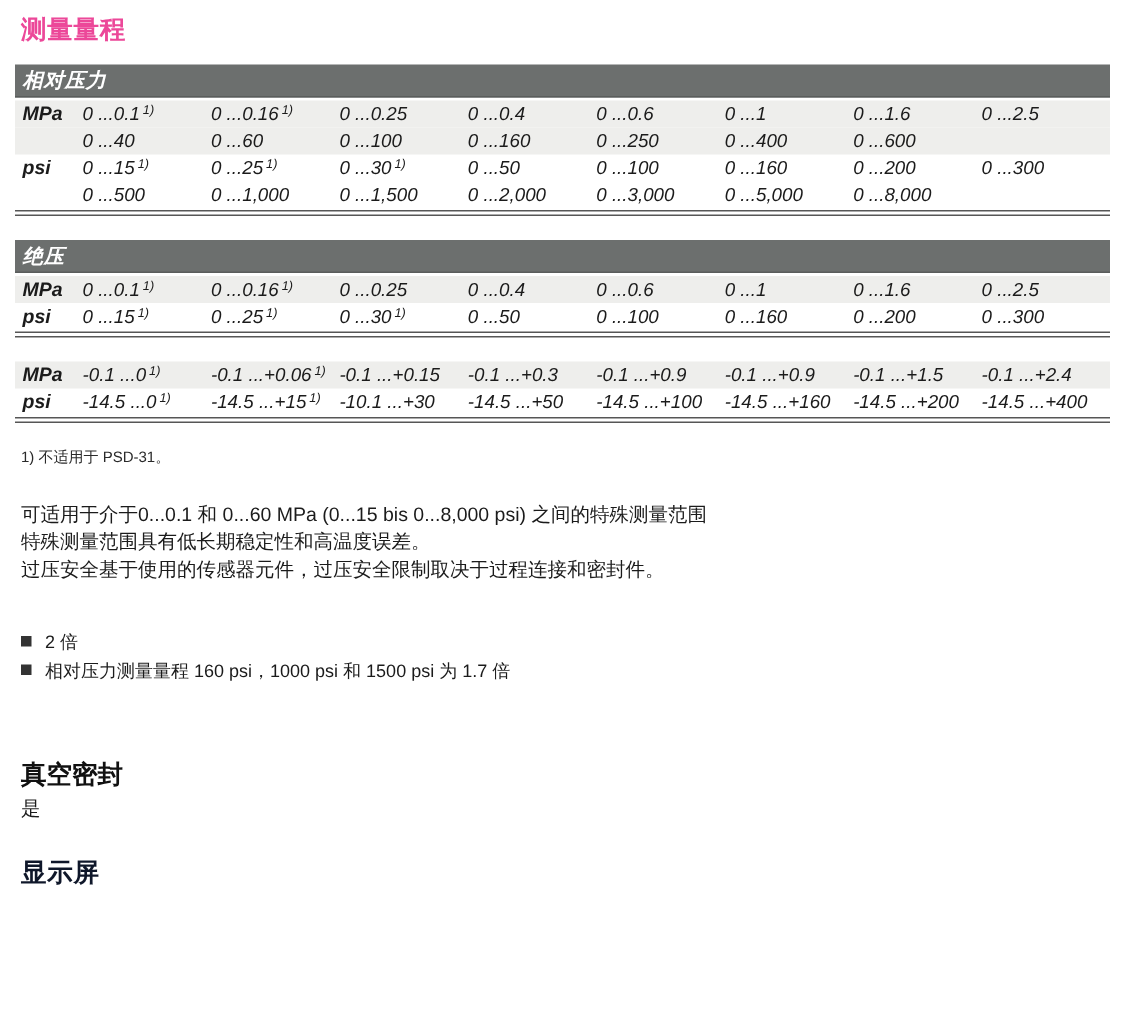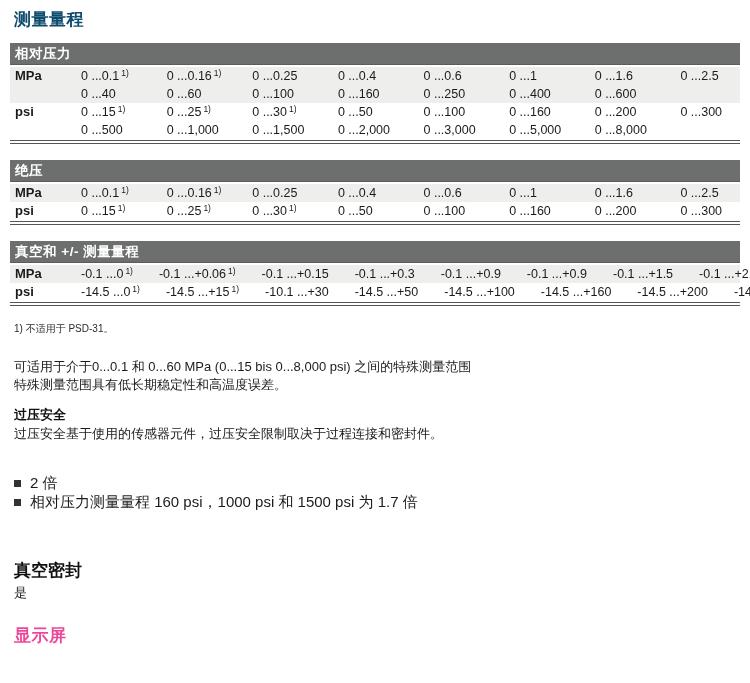--- a/index.html
+++ b/index.html
@@ -3,52 +3,52 @@
 <meta charset="utf-8">
 <style>
   html,body{margin:0;padding:0;background:#fff;}
   body{
     width:750px;height:683px;overflow:hidden;
     font-family:"Liberation Sans","DejaVu Sans",sans-serif;
     color:#1b1b1b;-webkit-font-smoothing:antialiased;
   }
   .page{position:relative;width:750px;height:683px;}
 
-  h1.page-title{margin:8px 14px 0;font-size:17px;font-weight:bold;color:#0c4a6e;letter-spacing:.5px;}
+  h1.page-title{margin:8px 14px 0;font-size:17px;font-weight:bold;color:#ec4899;letter-spacing:.5px;}
 
-  .tbl{margin:16px 10px;border-bottom:4px double #565656;padding-bottom:1px;}
+  .tbl{margin:16px 10px;border-bottom:4px double #565656;padding-bottom:1px;font-style:italic;}
   .tbl.first{margin-top:12px;}
   .tbl + .tbl{margin-top:13px;}
   .tbl-header{
     background:#6c6f6e;color:#fff;font-weight:bold;font-size:13.5px;
     height:21px;line-height:21px;padding-left:5px;margin-bottom:2px;letter-spacing:.5px;
     border-bottom:1px solid #5a5d5c;
   }
-  .trow{display:grid;grid-template-columns:45px repeat(8,1fr);height:18px;line-height:18px;font-size:12.5px;gap:26px;}
+  .trow{display:grid;grid-template-columns:45px repeat(8,1fr);height:18px;line-height:18px;font-size:12.5px;}
   .trow.gray{background:#eeeeec;}
   .trow .unit{font-weight:bold;padding-left:5px;font-size:13px;}
   .trow .cell{white-space:nowrap;overflow:visible;}
   .sup{font-size:8.5px;position:relative;top:-4px;margin-left:2px;}
 
   .footnote{margin:14px 14px 4px;font-size:10px;color:#2a2a2a;}
 
   .note{margin:22px 14px 0;font-size:13px;line-height:18px;}
   .note div{white-space:nowrap;}
 
   .sec-h3{margin:12px 14px 0;font-size:13px;font-weight:bold;color:#111;}
   .sec-body{margin:1px 14px 0;font-size:13px;line-height:18px;}
 
-  .bullets{margin:30px 14px 12px;padding:0;list-style:none;font-size:15px;}
+  .bullets{margin:30px 14px 12px;padding:0;list-style:none;font-size:12px;}
   .bullets li{line-height:19px;white-space:nowrap;}
   .sq{display:inline-block;width:7px;height:7px;background:#333;margin-right:9px;position:relative;top:-1px;}
 
   .vac-h{margin:48px 14px 0;font-size:17px;font-weight:bold;color:#111;}
   .vac-v{margin:2px 14px 0;font-size:13px;}
 
-  h2.disp-title{margin:22px 14px 0;font-size:17px;font-weight:bold;color:#ec4899;letter-spacing:.5px;}
+  h2.disp-title{margin:22px 14px 0;font-size:17px;font-weight:bold;color:#0f172a;letter-spacing:.5px;}
   .disp-lines{margin:14px 14px 0;font-size:13px;line-height:18px;}
   .disp-lines div{white-space:nowrap;}
 </style>
 </head>
 <body>
 
 <div class="page">
 
   <h1 class="page-title">测量量程</h1>
 
@@ -119,21 +119,20 @@
           <span class="cell"><span>0 ...25</span><span class="sup">1)</span></span>
           <span class="cell"><span>0 ...30</span><span class="sup">1)</span></span>
           <span class="cell"><span>0 ...50</span></span>
           <span class="cell"><span>0 ...100</span></span>
           <span class="cell"><span>0 ...160</span></span>
           <span class="cell"><span>0 ...200</span></span>
           <span class="cell"><span>0 ...300</span></span>
         </div>
       </div>
       <div class="tbl">
-        <div class="tbl-header">真空和 +/- 测量量程</div>
         <div class="trow gray">
           <span class="unit">MPa</span>
           <span class="cell"><span>-0.1 ...0</span><span class="sup">1)</span></span>
           <span class="cell"><span>-0.1 ...+0.06</span><span class="sup">1)</span></span>
           <span class="cell"><span>-0.1 ...+0.15</span></span>
           <span class="cell"><span>-0.1 ...+0.3</span></span>
           <span class="cell"><span>-0.1 ...+0.9</span></span>
           <span class="cell"><span>-0.1 ...+0.9</span></span>
           <span class="cell"><span>-0.1 ...+1.5</span></span>
           <span class="cell"><span>-0.1 ...+2.4</span></span>
@@ -152,21 +151,20 @@
       </div>
     </div>
 
   <p class="footnote">1) 不适用于 PSD-31。</p>
 
   <div class="note">
       <div>可适用于介于0...0.1 和 0...60 MPa (0...15 bis 0...8,000 psi) 之间的特殊测量范围</div>
       <div>特殊测量范围具有低长期稳定性和高温度误差。</div>
     </div>
 
-  <h3 class="sec-h3">过压安全</h3>
   <p class="sec-body">过压安全基于使用的传感器元件，过压安全限制取决于过程连接和密封件。</p>
 
   <ul class="bullets">
       <li><span class="sq"></span><span>2 倍</span></li>
       <li><span class="sq"></span><span>相对压力测量量程 160 psi，1000 psi 和 1500 psi 为 1.7 倍</span></li>
     </ul>
 
   <h3 class="vac-h">真空密封</h3>
   <p class="vac-v">是</p>
 

